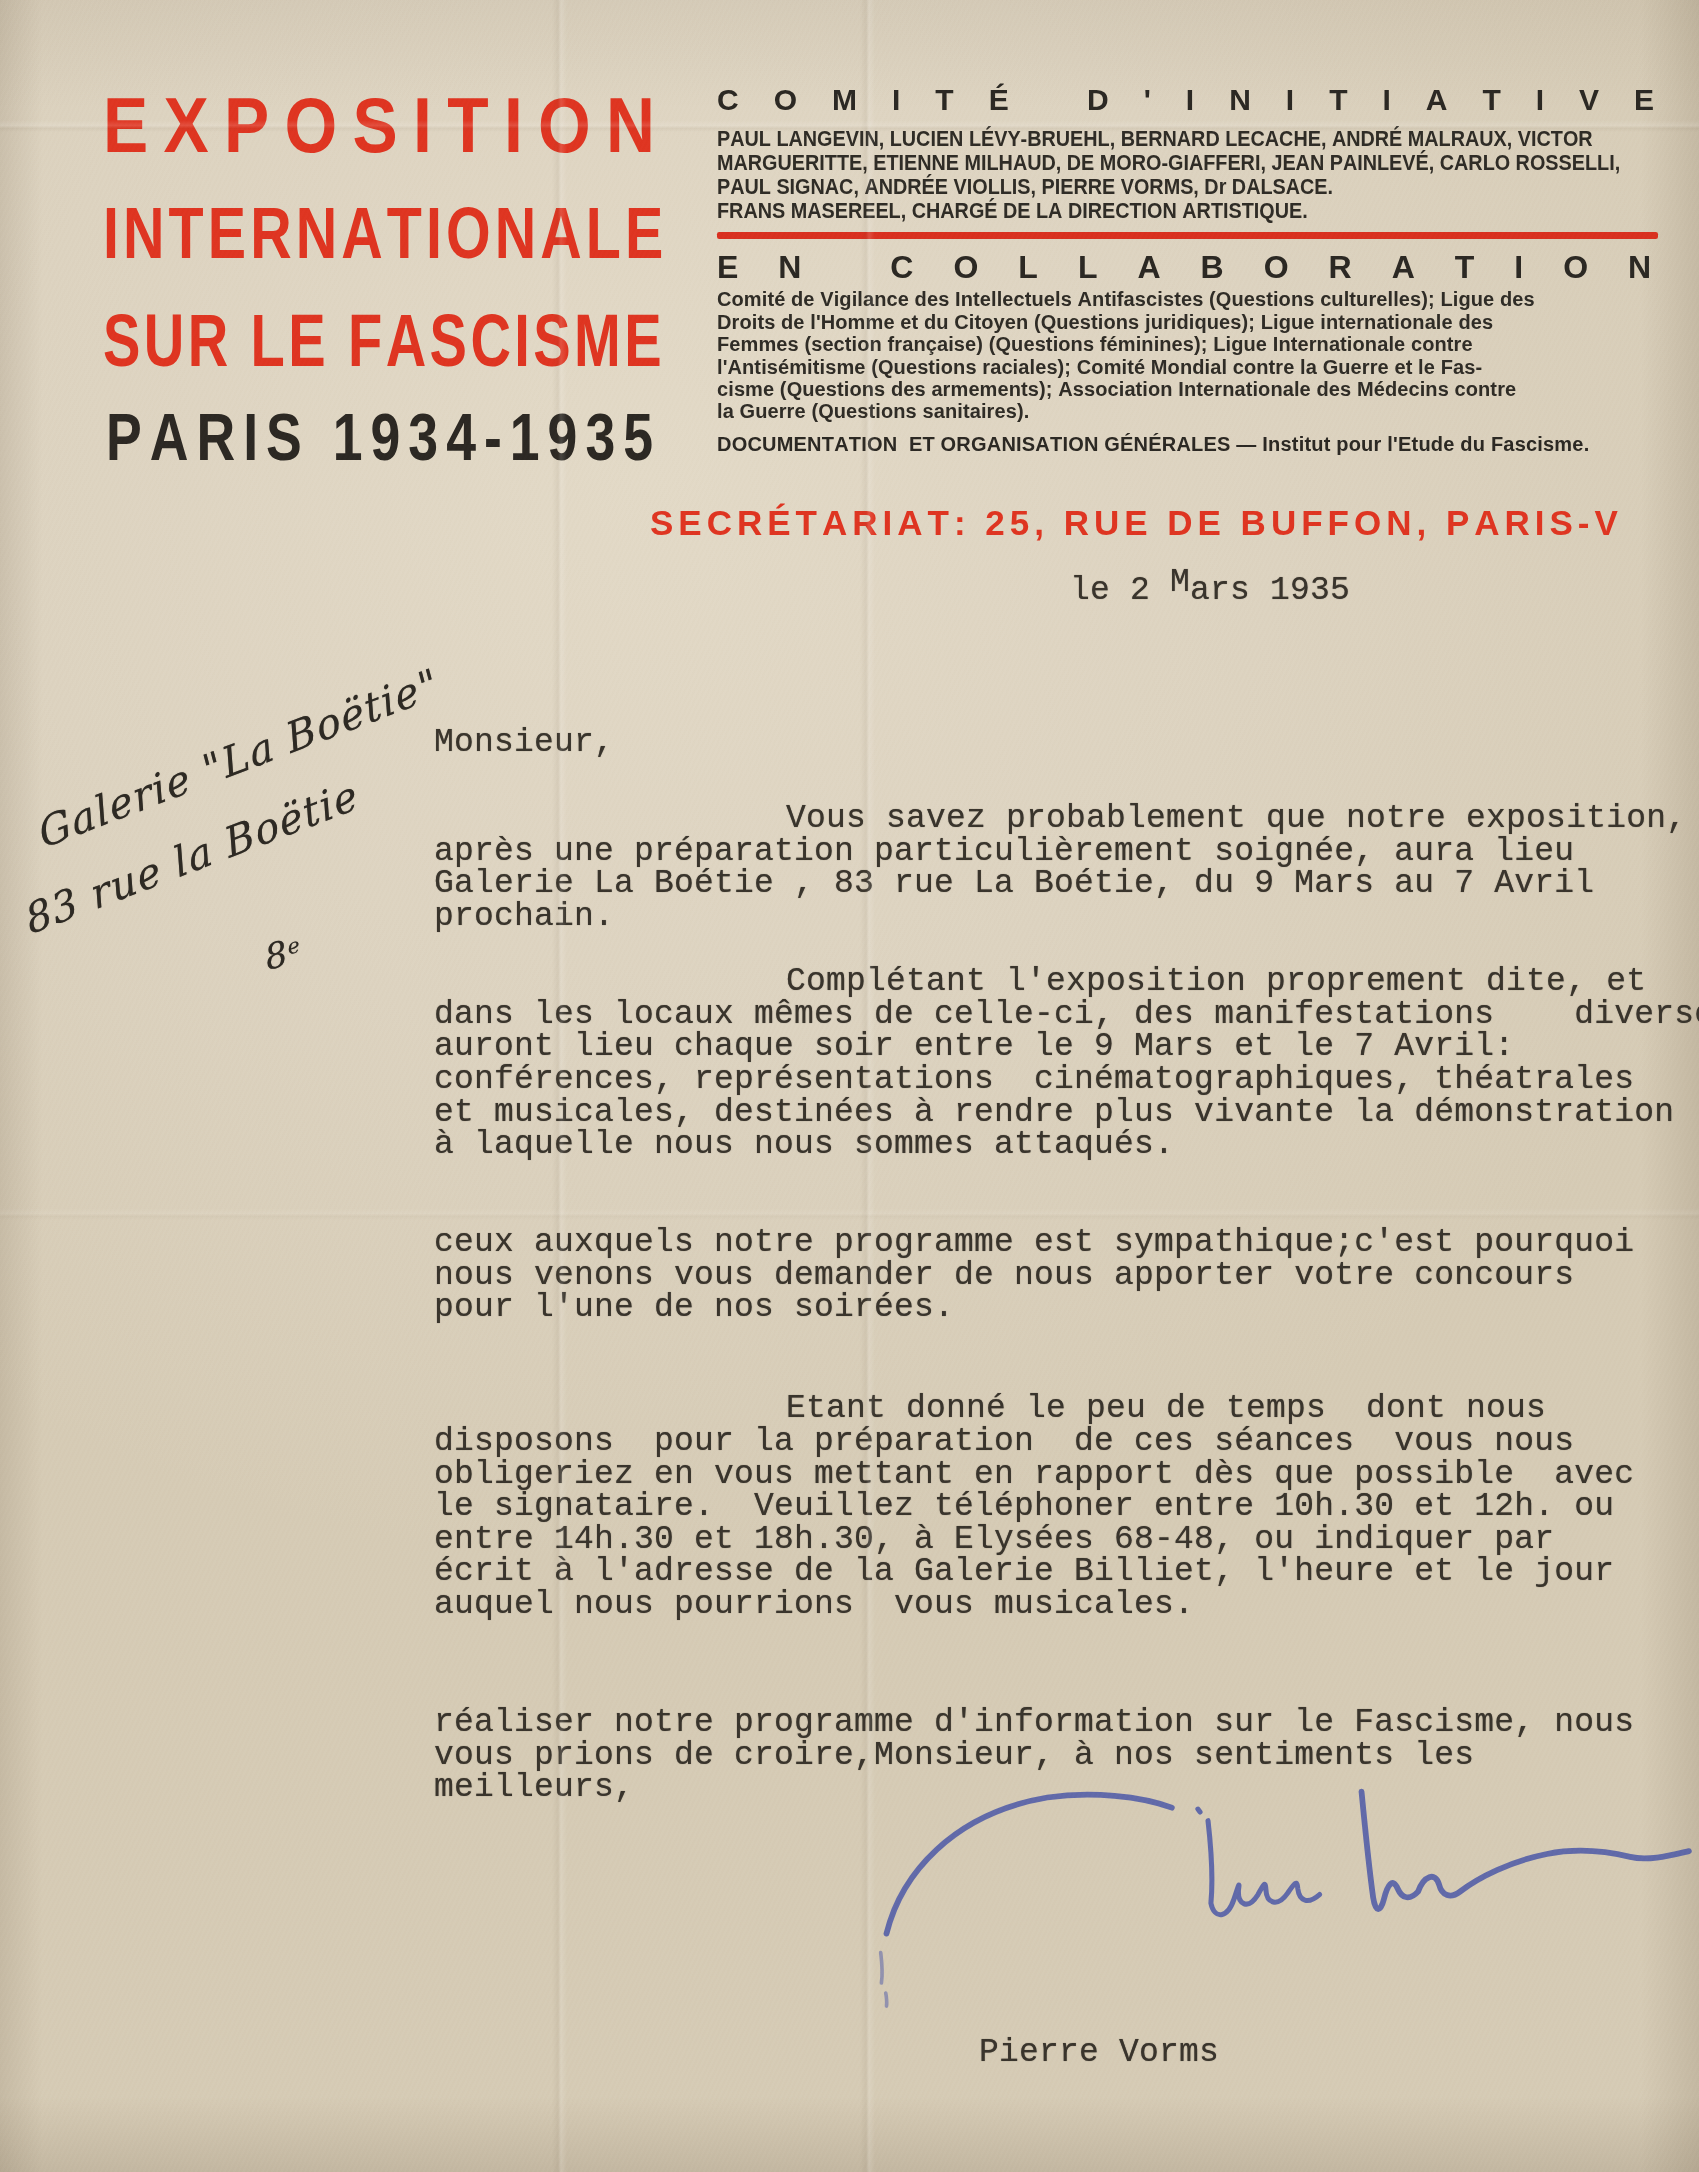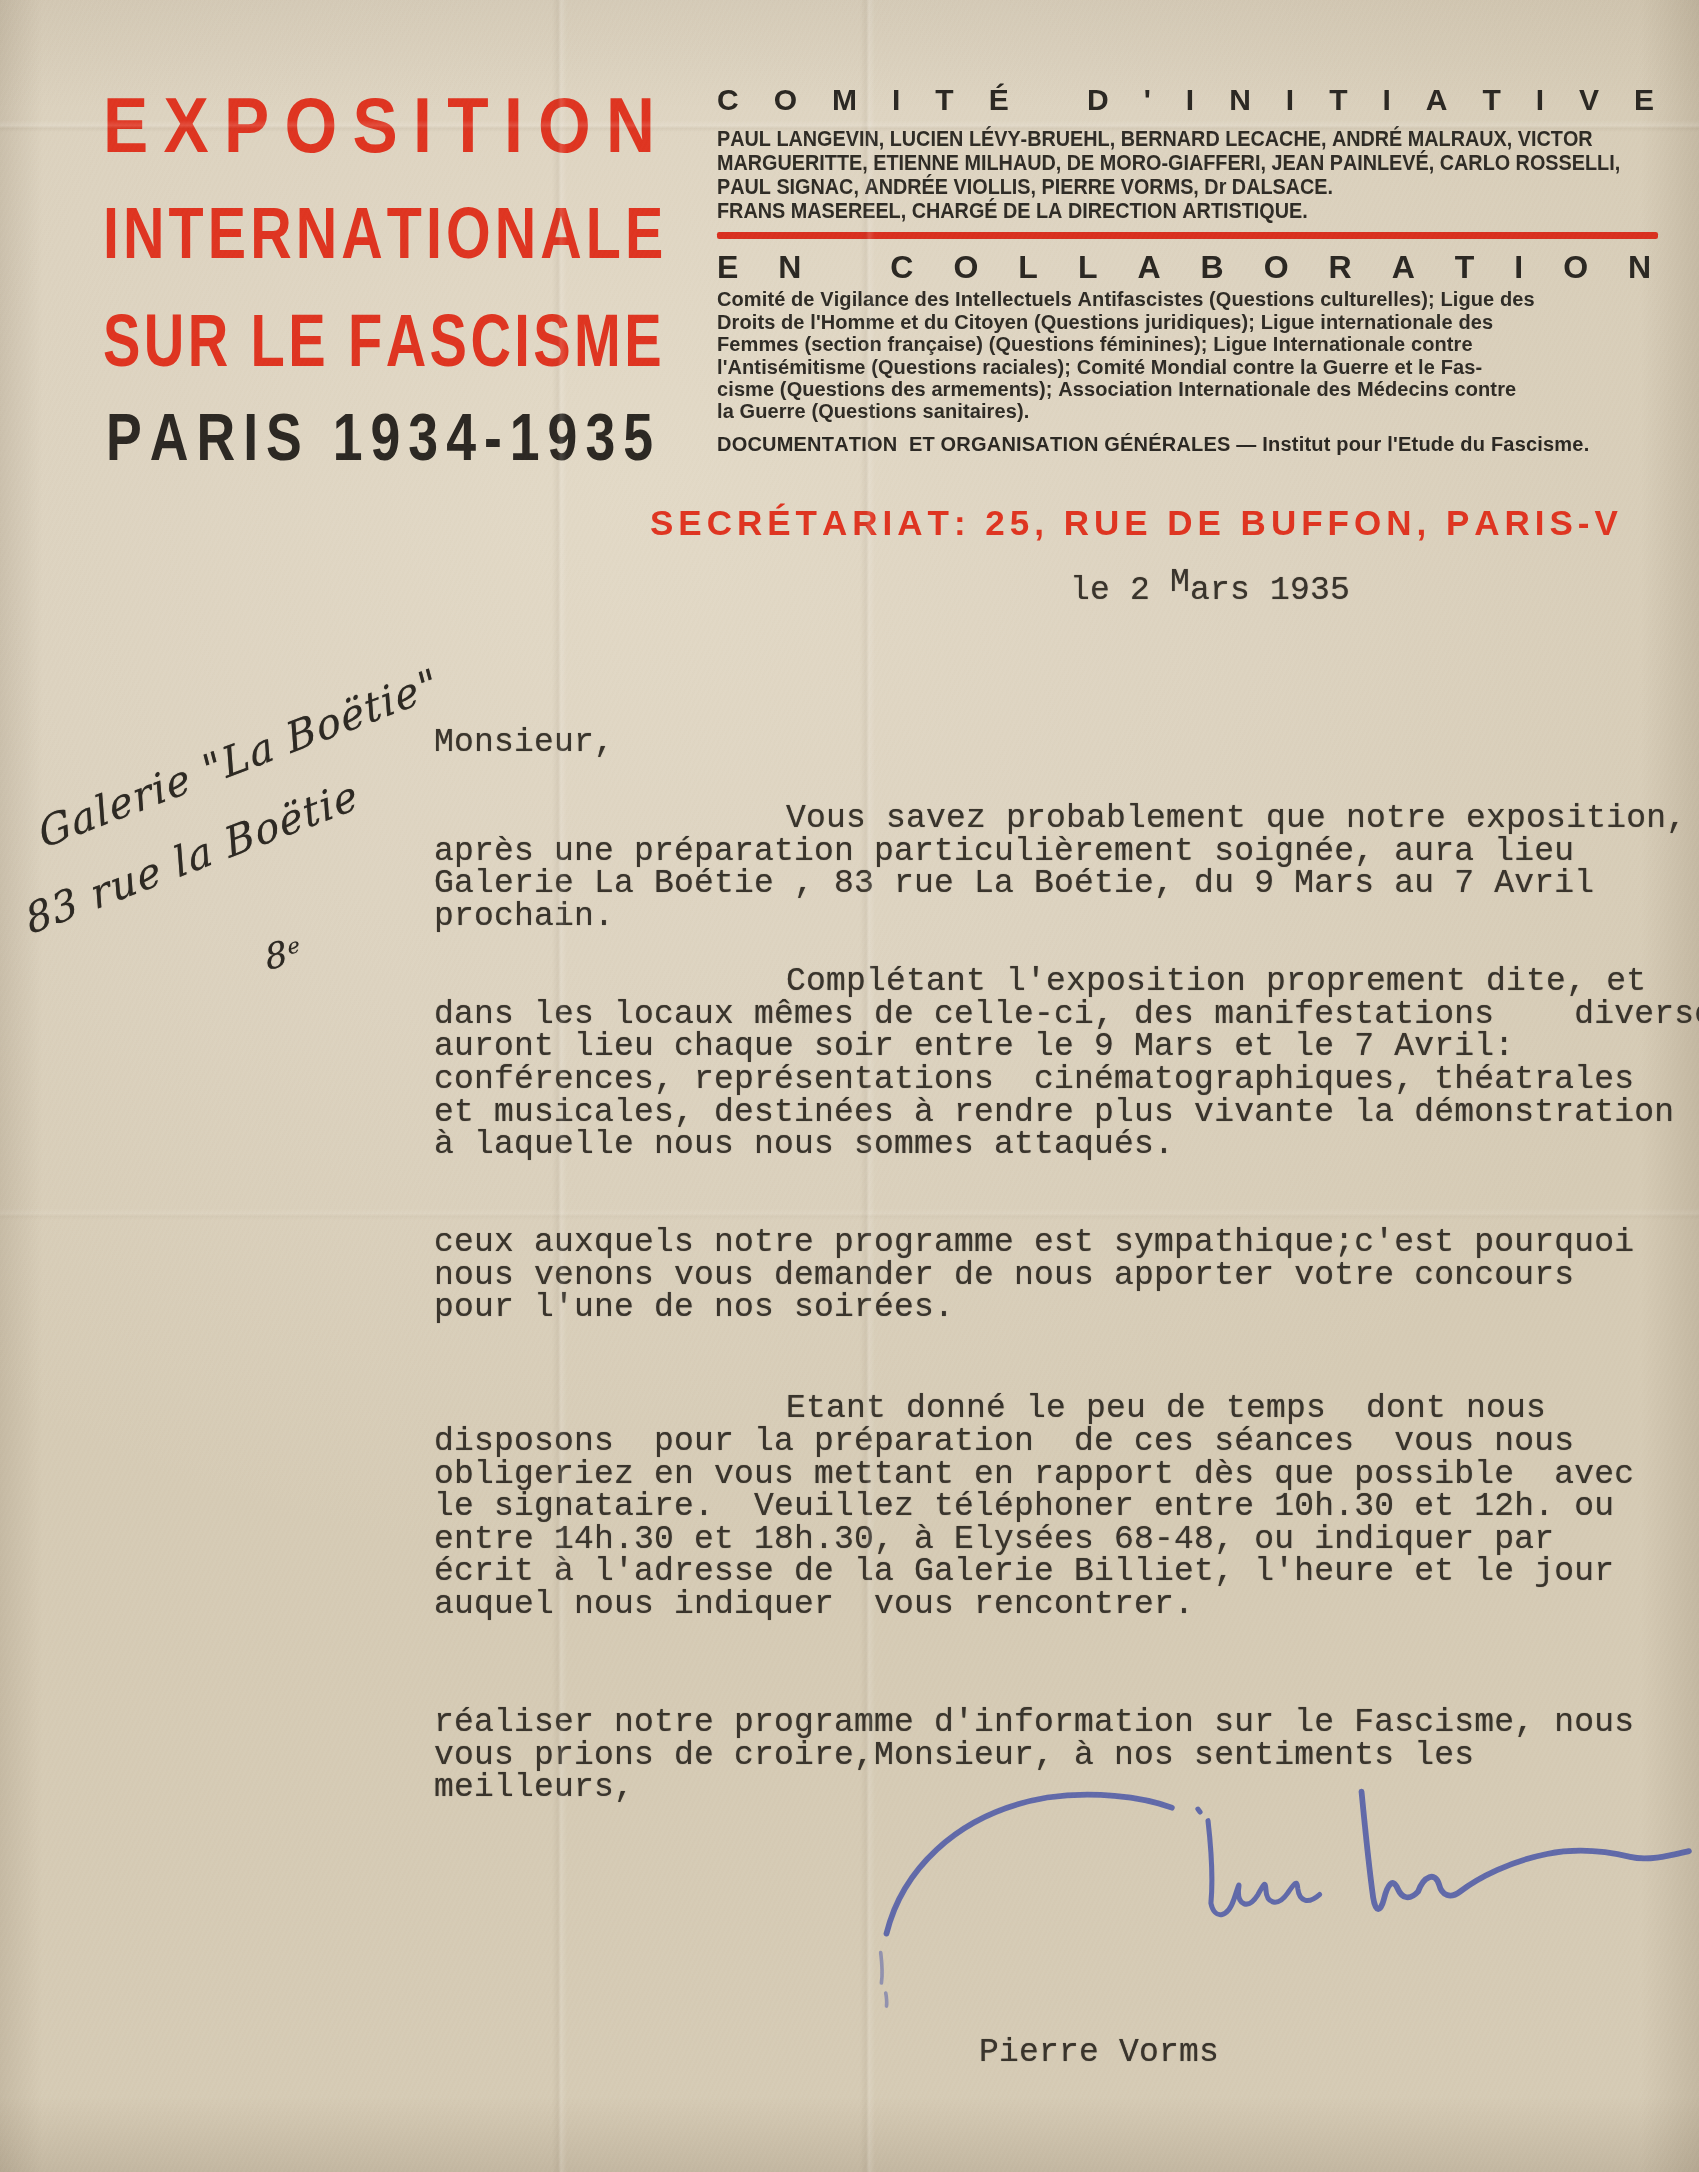--- a/index.html
+++ b/index.html
@@ -119,21 +119,21 @@
   <div class="abs typed" style="left:434px;top:1226px;">ceux auxquels notre programme est sympathique;c'est pourquoi</div>
   <div class="abs typed" style="left:434px;top:1259px;">nous venons vous demander de nous apporter votre concours</div>
   <div class="abs typed" style="left:434px;top:1291px;">pour l'une de nos soirées.</div>
 
   <div class="abs typed" style="left:786px;top:1392px;">Etant donné le peu de temps  dont nous</div>
   <div class="abs typed" style="left:434px;top:1425px;">disposons  pour la préparation  de ces séances  vous nous</div>
   <div class="abs typed" style="left:434px;top:1458px;">obligeriez en vous mettant en rapport dès que possible  avec</div>
   <div class="abs typed" style="left:434px;top:1490px;">le signataire.  Veuillez téléphoner entre 10h.30 et 12h. ou</div>
   <div class="abs typed" style="left:434px;top:1523px;">entre 14h.30 et 18h.30, à Elysées 68-48, ou indiquer par</div>
   <div class="abs typed" style="left:434px;top:1555px;">écrit à l'adresse de la Galerie Billiet, l'heure et le jour</div>
-  <div class="abs typed" style="left:434px;top:1588px;">auquel nous indiquer  vous rencontrer.</div>
+  <div class="abs typed" style="left:434px;top:1588px;">auquel nous pourrions  vous musicales.</div>
 
   <div class="abs typed" style="left:434px;top:1706px;">réaliser notre programme d'information sur le Fascisme, nous</div>
   <div class="abs typed" style="left:434px;top:1739px;">vous prions de croire,Monsieur, à nos sentiments les</div>
   <div class="abs typed" style="left:434px;top:1771px;">meilleurs,</div>
 
   <svg class="abs" style="left:830px;top:1751px;" width="869" height="261" viewBox="0 0 1200 360">
     <g fill="none" stroke="#4b58a7" stroke-opacity="0.85" stroke-linecap="round" stroke-linejoin="round">
       <path stroke-width="8" d="M 78 252 C 98 170, 170 86, 300 64 C 360 55, 430 62, 472 78"></path>
       <path stroke-width="5" stroke-opacity="0.5" d="M 70 278 C 72 294, 73 306, 71 320 M 77 334 C 78 340, 79 346, 78 352"></path>
       <path stroke-width="7" d="M 508 80 l 3 4"></path>

